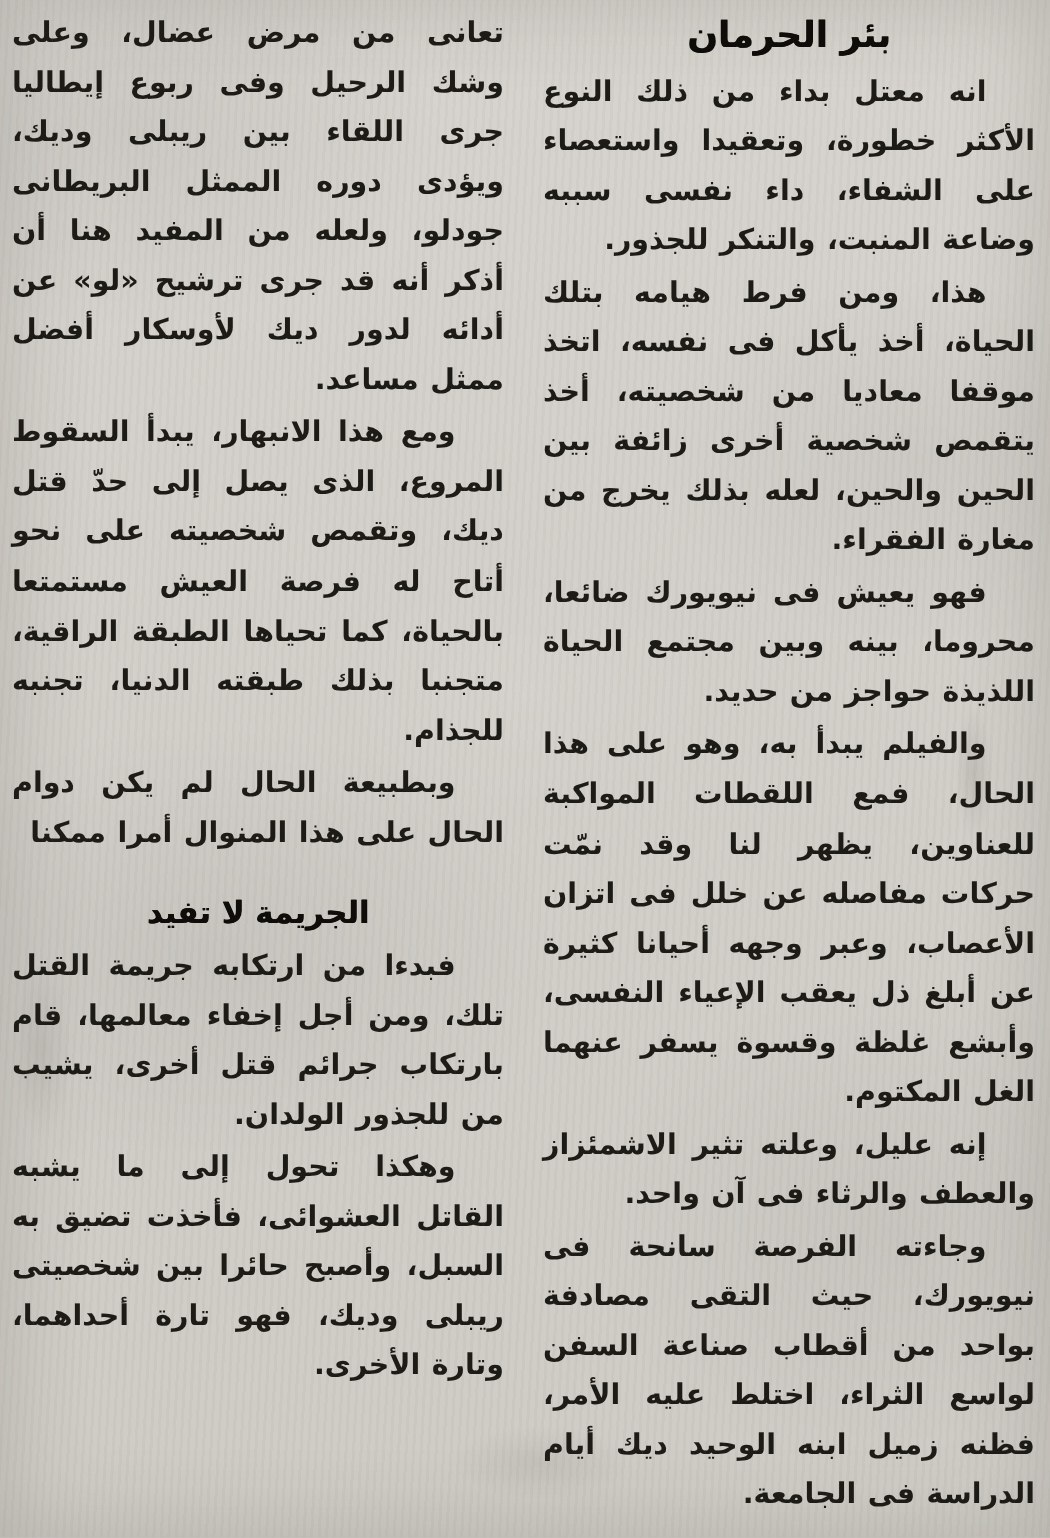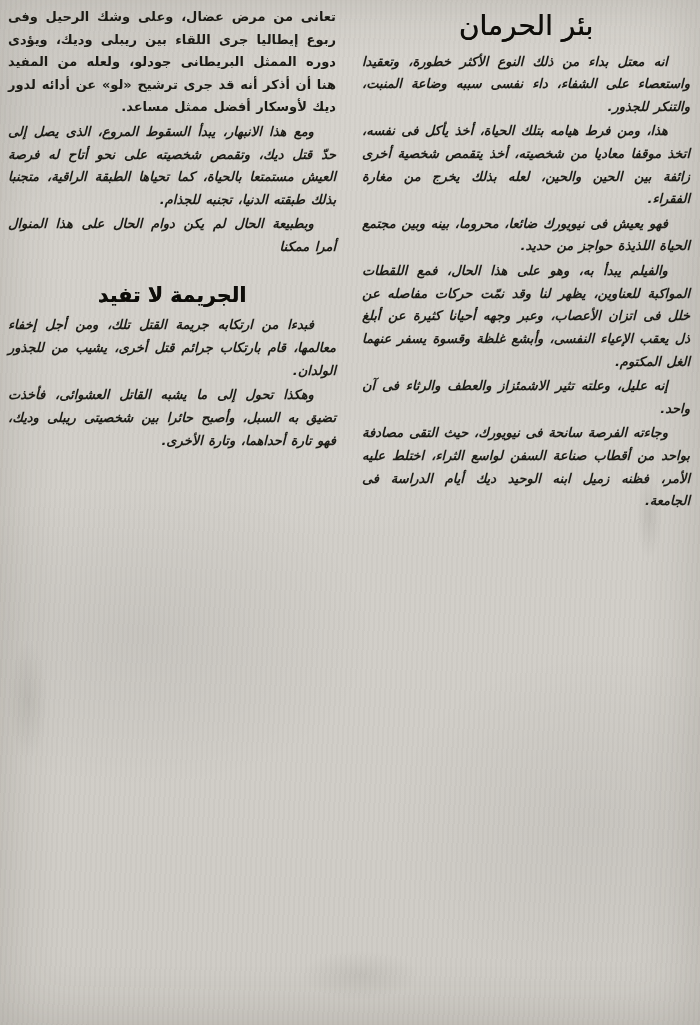--- a/index.html
+++ b/index.html
@@ -34,34 +34,34 @@
     gap: 26px;
     height: 100%;
   }
   .col {
     flex: 1 1 0;
     min-width: 0;
     text-align: justify;
   }
   .para {
     margin: 0 0 2px 0;
-    font-size: 13px;
+    font-size: 19px;
     line-height: 1.74;
     font-weight: 700;
     letter-spacing: 0;
     word-spacing: 1px;
     text-align: justify;
     text-align-last: right;
     color: #1c1b15;
   }
-  .para.indent { text-indent: 1.7em; font-style: italic; }
+  .para.indent { text-indent: 1.7em; }
   .article-title {
     margin: 0 0 4px 0;
-    font-size: 28px;
-    font-weight: 400;
+    font-size: 24px;
+    font-weight: 700;
     text-align: center;
     text-align-last: center;
     color: #0e0d09;
     text-shadow: 0.4px 0 0 #0e0d09;
     line-height: 1.45;
   }
   .subheading {
     margin: 21px 0 4px 0;
     font-size: 20.5px;
     font-weight: 700;

